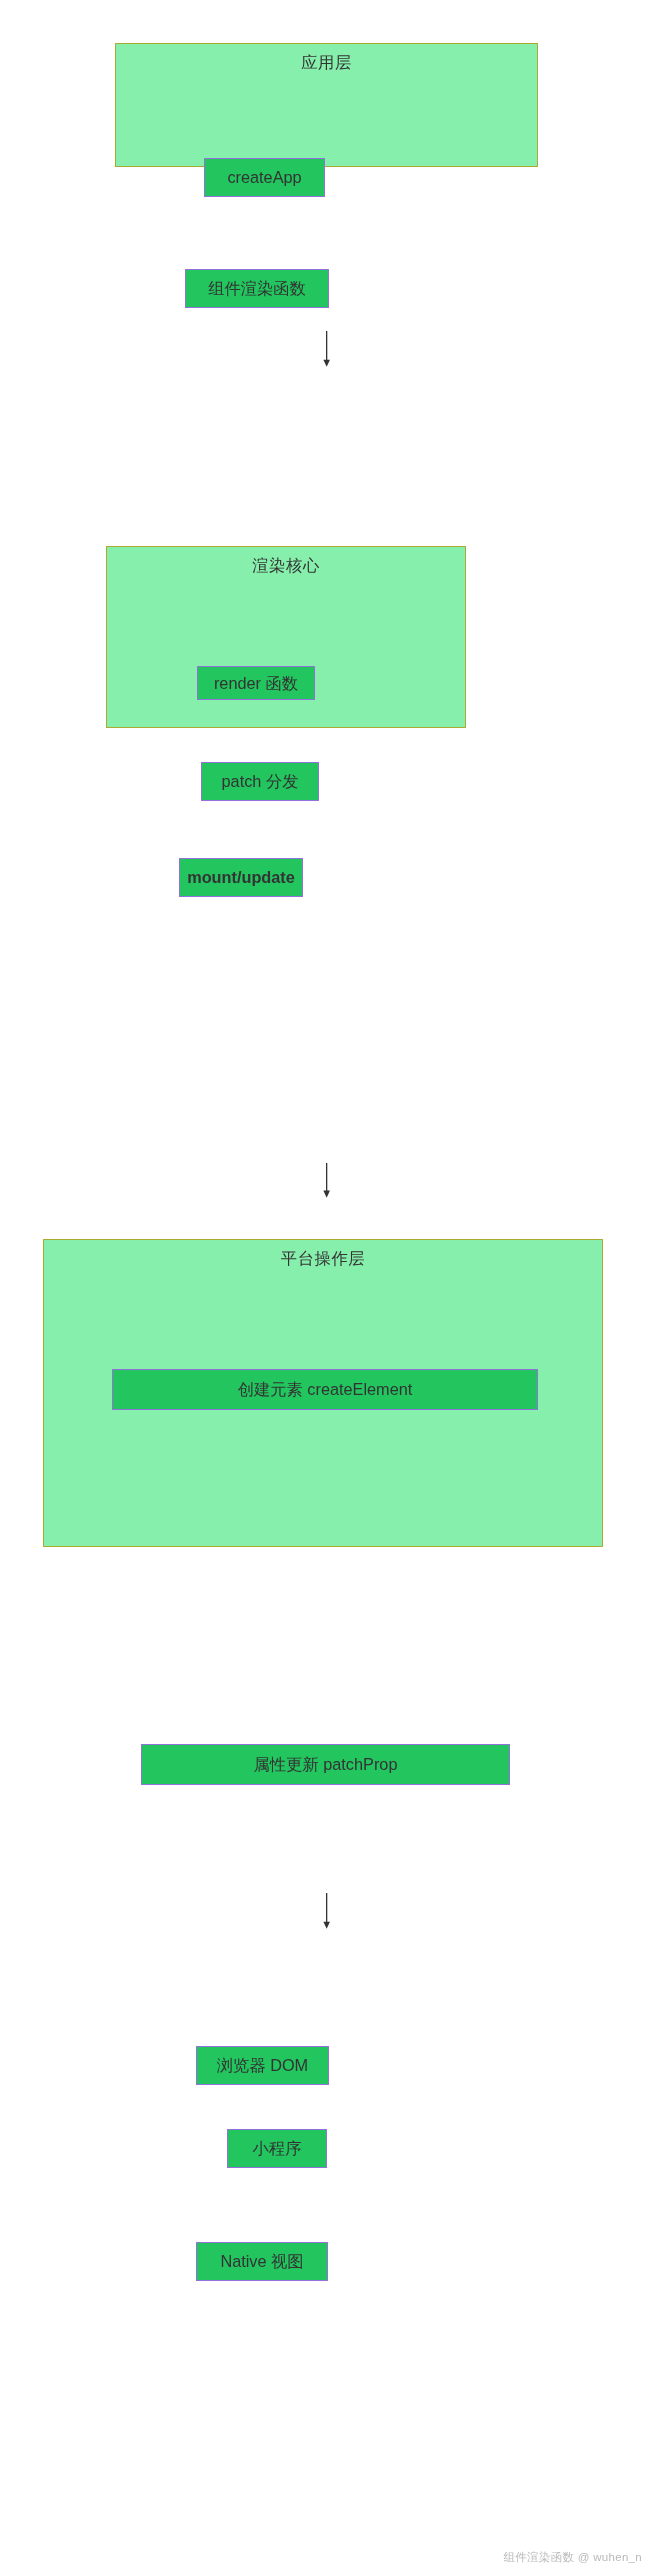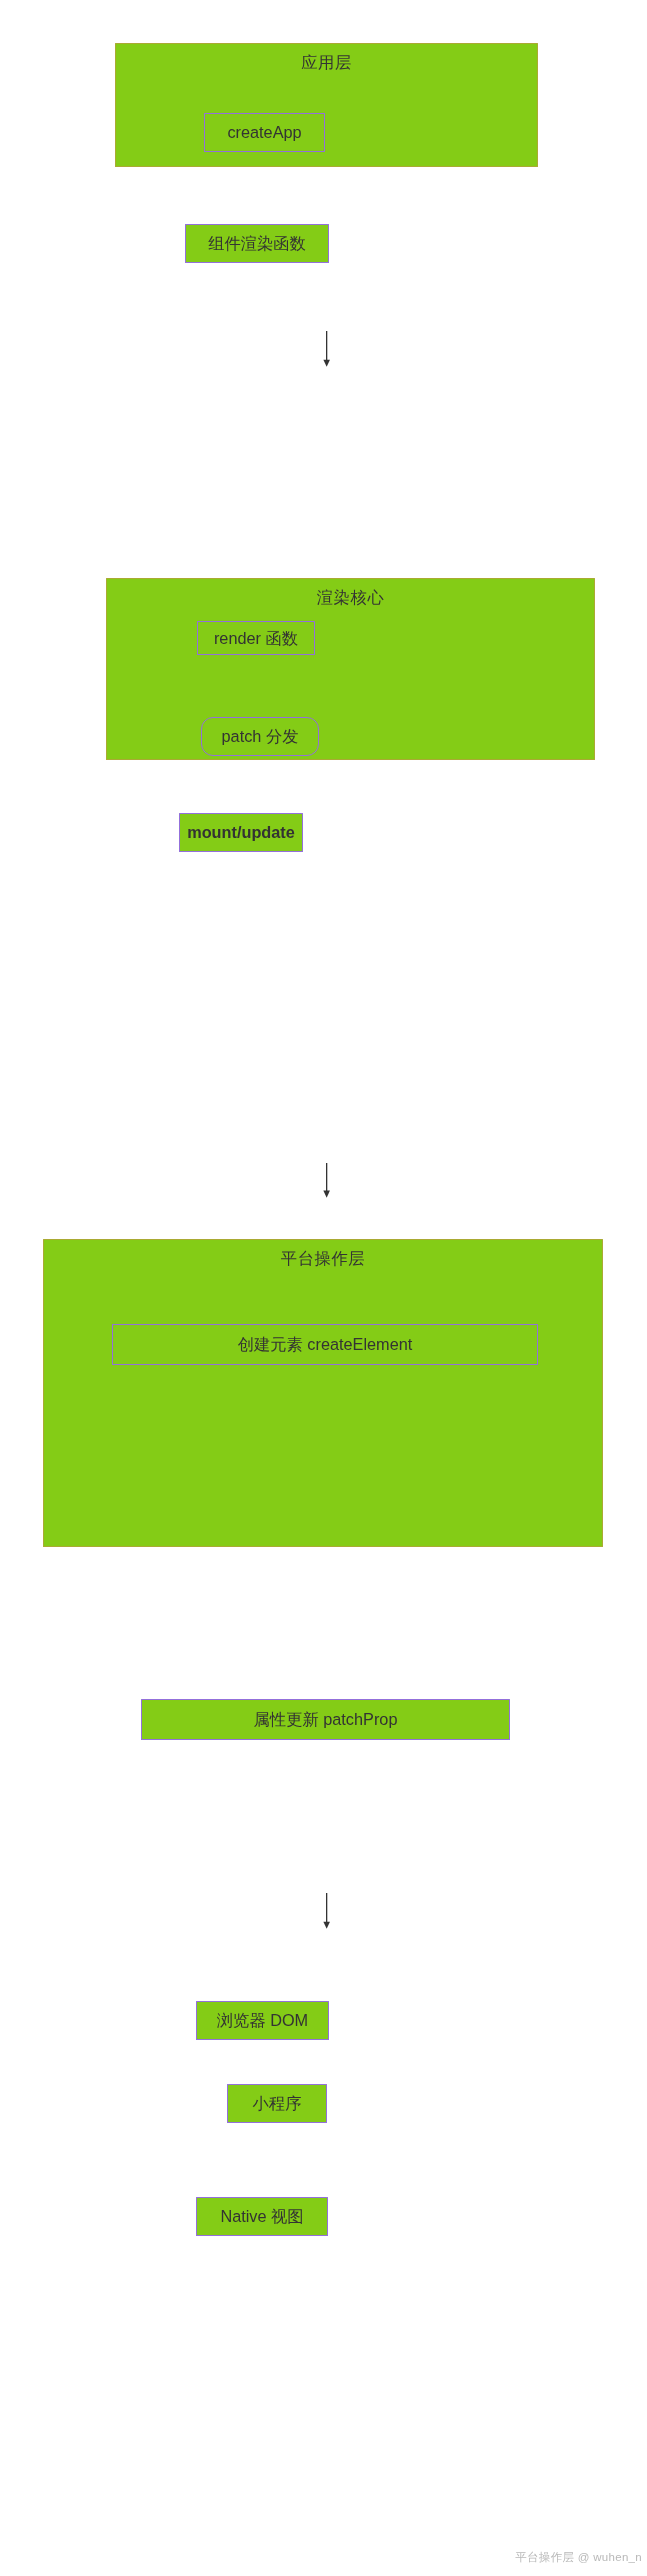--- a/index.html
+++ b/index.html
@@ -20,21 +20,21 @@
     left: 0;
     top: 0;
     width: 648px;
     height: 2576px;
   }
 
   
   .cluster {
     position: absolute;
     box-sizing: border-box;
-    background: #84cc16;
+    background: #86efac;
     border: 1.2px solid #aaaa33;
     border-radius: 0.6px;
     padding-left: 44px;
   }
   .cluster-title {
     position: absolute;
     left: 0;
     right: 0;
     top: 8.5px;
     text-align: center;
@@ -42,27 +42,28 @@
     line-height: 1.2;
     color: #333333;
     letter-spacing: 0.6px;
     white-space: nowrap;
   }
 
   
   .node {
     position: absolute;
     box-sizing: border-box;
-    background: #84cc16;
+    background: #22c55e;
     border: 1.2px solid #9370db;
     border-radius: 0.6px;
     display: flex;
     align-items: center;
     justify-content: center;
     text-align: center;
+    margin-top: 45px;
   }
   .node-label {
     font-size: 16.3px;
     line-height: 1.25;
     color: #333333;
     white-space: nowrap;
     padding: 0 6px;
   }
 
   
@@ -104,27 +105,27 @@
   </div>
   <div class="node" style="left:185px; top:224px; width:144px; height:39px;">
     <span class="node-label">组件渲染函数</span>
   </div>
 
   <svg class="arrow-svg" style="left:320px; top:331px; width:13.3px; height:37px;" viewBox="0 0 22 62">
     <line class="arrow-line" x1="11" y1="0" x2="11" y2="50"></line>
     <polygon class="arrow-head" points="11,60 5.5,48 16.5,48"></polygon>
   </svg>
 
-  <div class="cluster" style="left:106px; top:578px; width:489px; height:182px;">
+  <div class="cluster" style="left:106px; top:546px; width:360px; height:182px;">
     <div class="cluster-title">渲染核心</div>
   </div>
   <div class="node" style="left:197px; top:621px; width:118px; height:34px;">
     <span class="node-label">render 函数</span>
   </div>
-  <div class="node" style="left:201px; top:717px; width:118px; height:39px;border-radius:12px;">
+  <div class="node" style="left:201px; top:717px; width:118px; height:39px;">
     <span class="node-label">patch 分发</span>
   </div>
   <div class="node" style="left:179px; top:813px; width:124px; height:39px;font-weight:bold;">
     <span class="node-label">mount/update</span>
   </div>
 
   <svg class="arrow-svg" style="left:320px; top:1163px; width:13.3px; height:36px;" viewBox="0 0 22 60">
     <line class="arrow-line" x1="11" y1="0" x2="11" y2="48"></line>
     <polygon class="arrow-head" points="11,58 5.5,46 16.5,46"></polygon>
   </svg>
@@ -147,16 +148,16 @@
   <div class="node" style="left:196px; top:2001px; width:133px; height:39px;">
     <span class="node-label">浏览器 DOM</span>
   </div>
   <div class="node" style="left:227px; top:2084px; width:100px; height:39px;">
     <span class="node-label">小程序</span>
   </div>
   <div class="node" style="left:196px; top:2197px; width:132px; height:39px;">
     <span class="node-label">Native 视图</span>
   </div>
 
-  <div class="watermark">平台操作层 @ wuhen_n</div>
+  <div class="watermark">组件渲染函数 @ wuhen_n</div>
 
 </div>
 
 
 </body></html>

